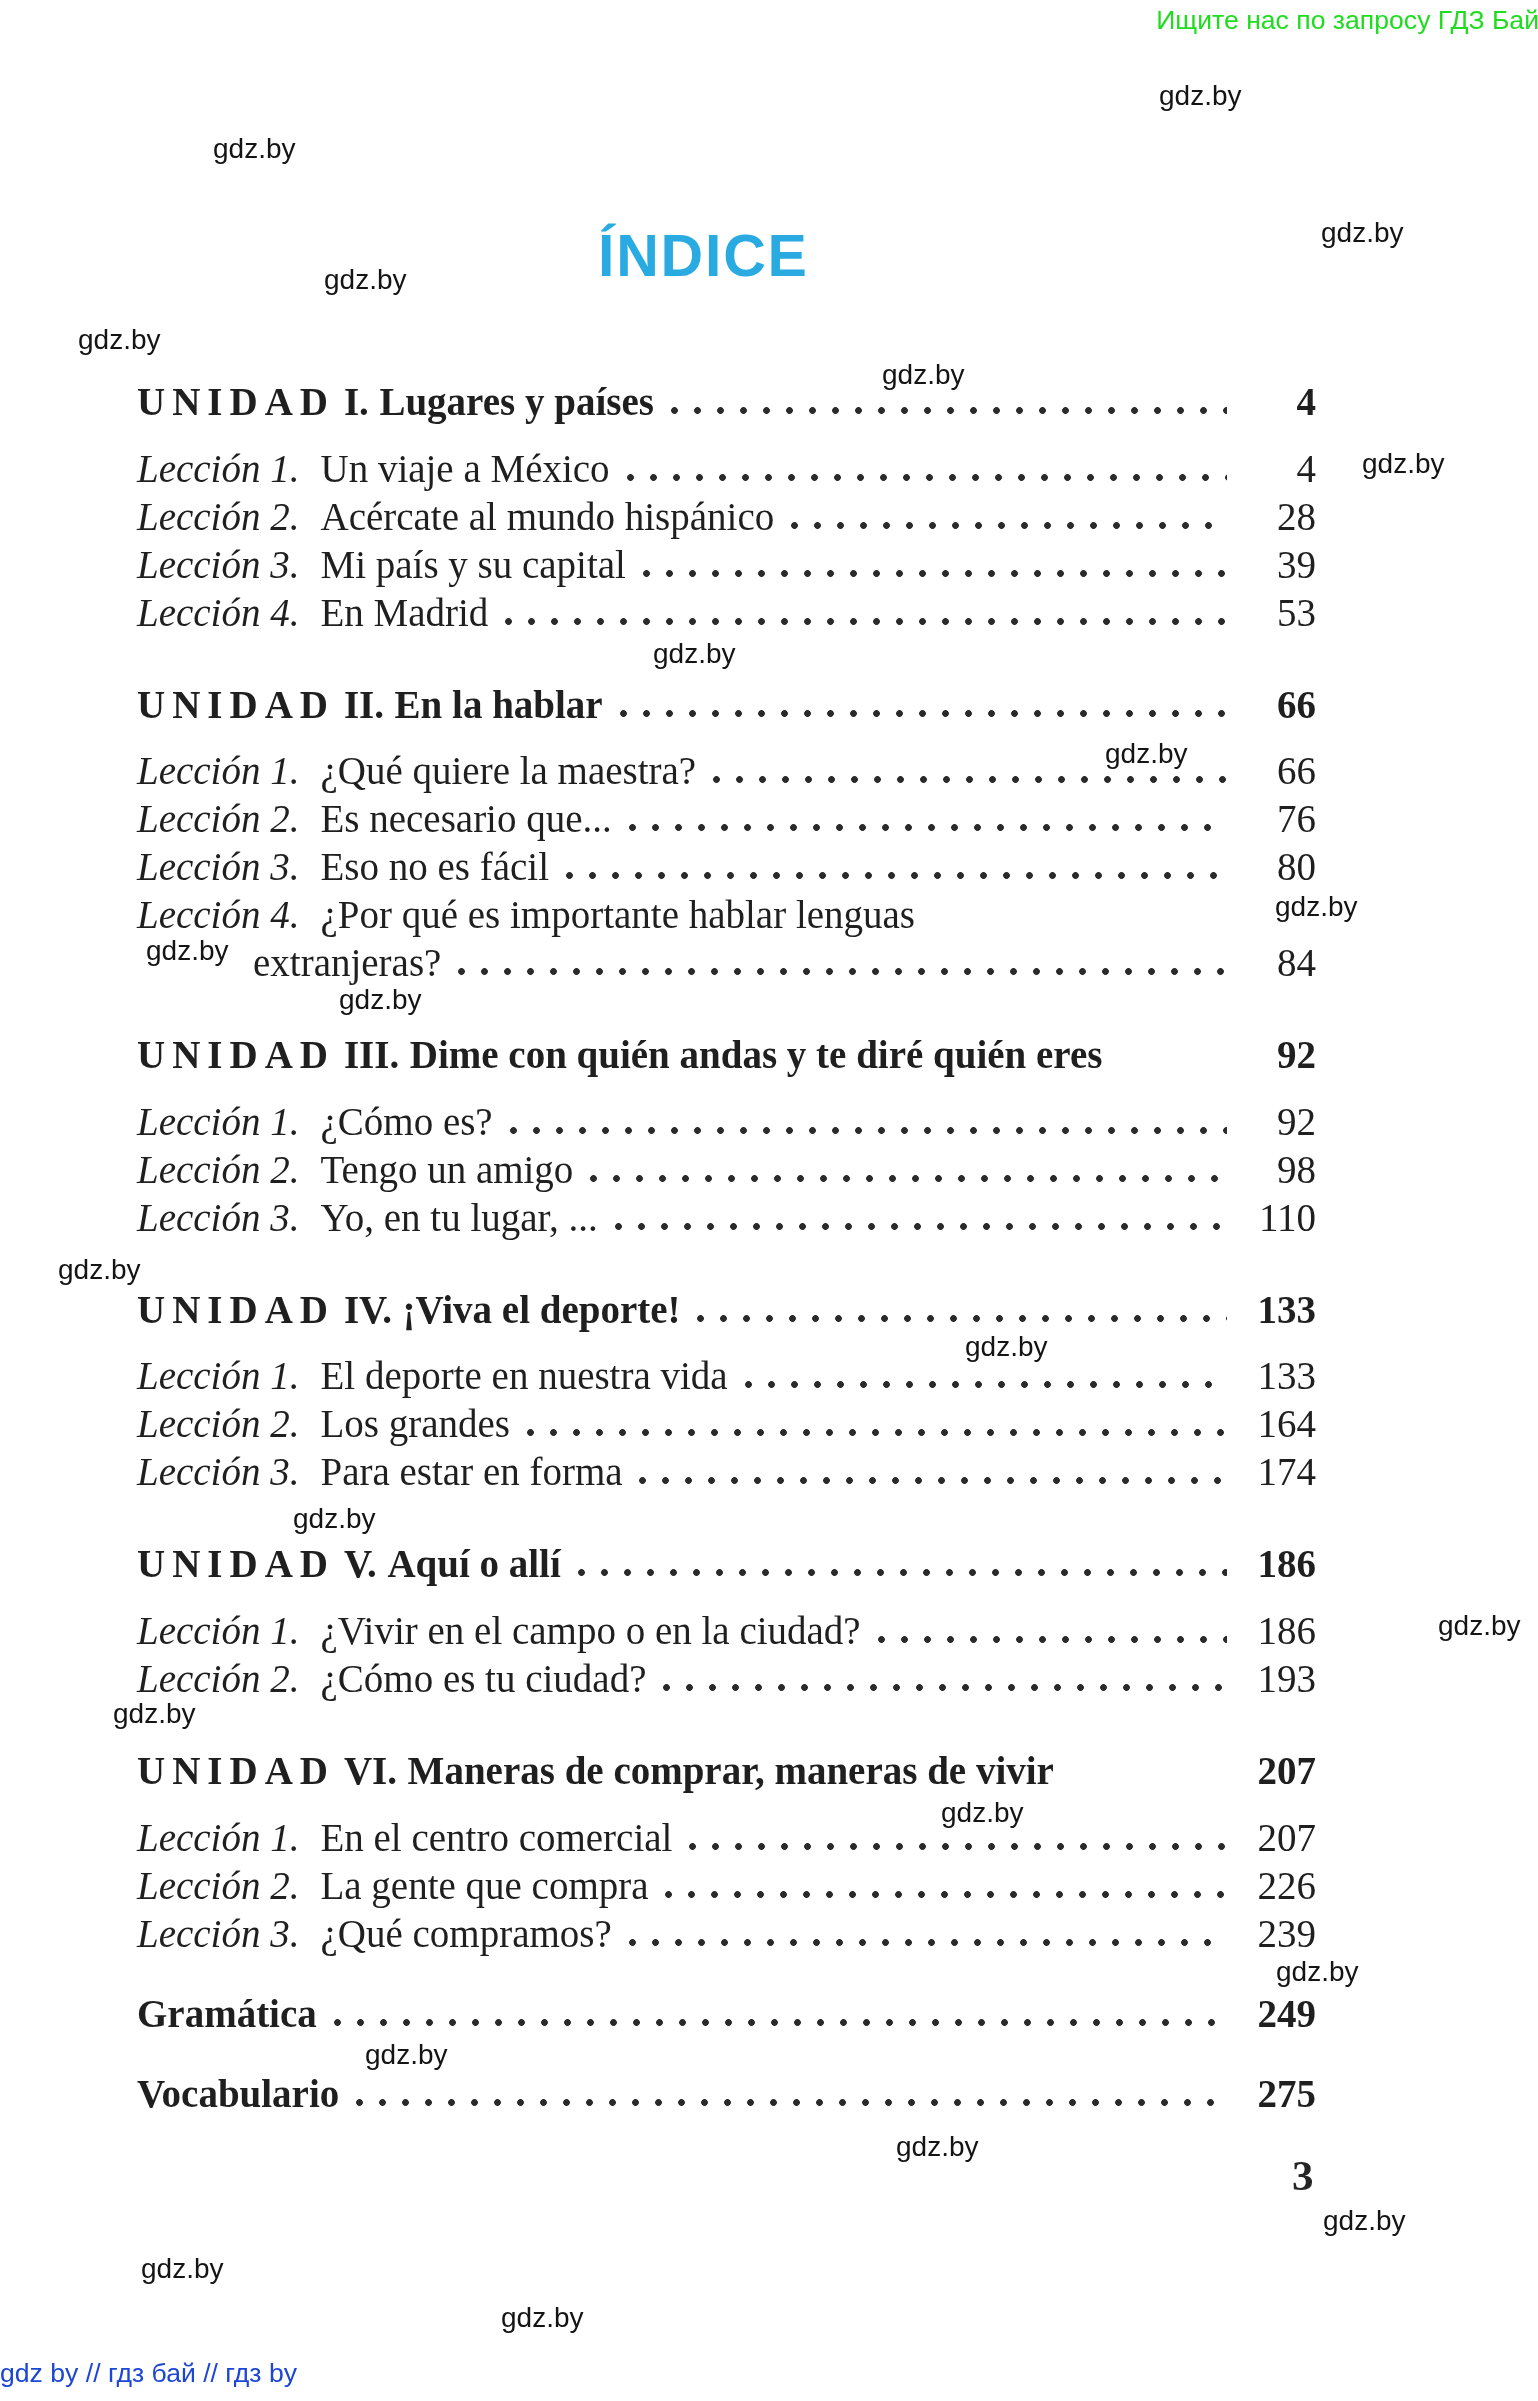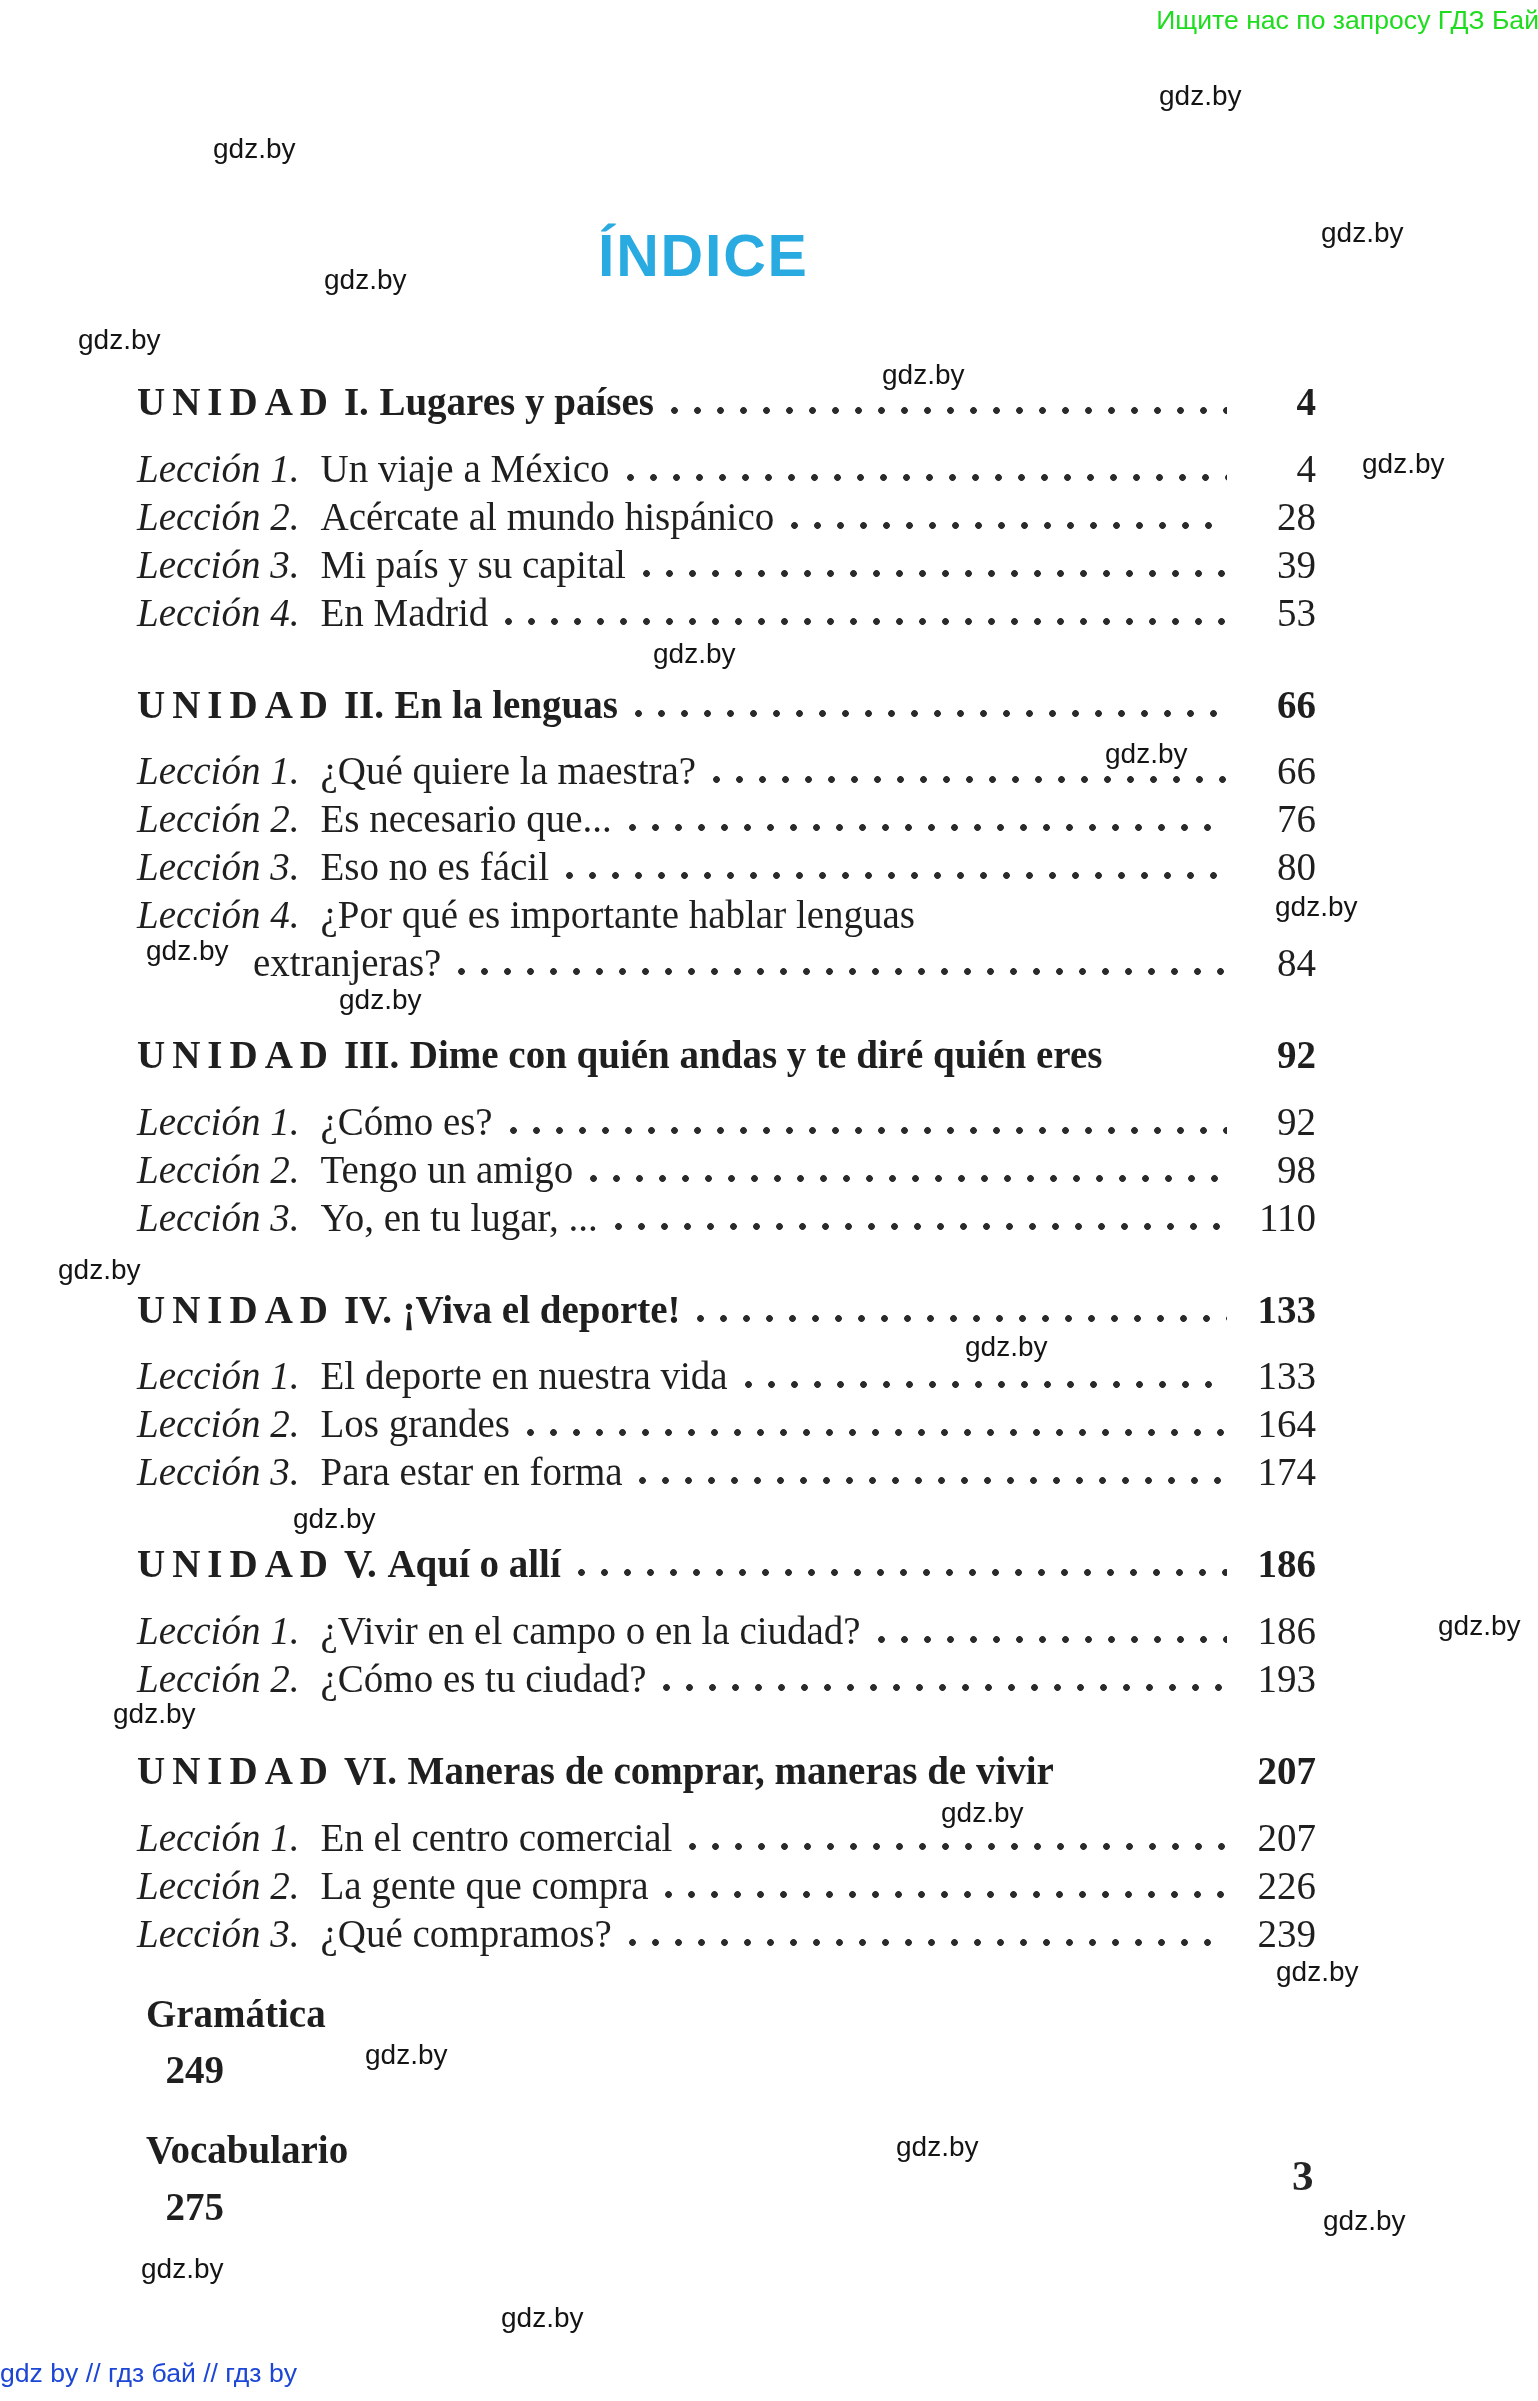--- a/index.html
+++ b/index.html
@@ -38,21 +38,21 @@
   .prefix { font-style:italic; margin-right:21px; }
   .dots {
     flex:1 1 auto; height:8.9px; margin:0 10.6px 0 8.9px;
     background-image:radial-gradient(circle, #2a2a2a 3px, transparent 3.7px);
     background-size:23px 8.9px; background-repeat:repeat-x;
     background-position:left bottom;
   }
   .no-dots .dots { background-image:none; }
   .page-num { flex:0 0 auto; min-width:78px; text-align:right; }
   .cont { margin-left:116px; }
-  .extra { font-weight:bold; margin-top:32px;flex-direction:column; }
+  .extra { font-weight:bold; margin-top:32px; }
   
   .folio {
     position:absolute; left:1292px; top:2151px;
     font-size:43px; font-weight:bold; color:#252525;
   }
   .copyright {
     position:absolute; top:2190px; left:0; width:100%; text-align:center;
     font-family:"Liberation Sans", sans-serif; font-size:46px; color:#f293c3;
   }
   .links {
@@ -127,21 +127,21 @@
         <span class="l-title">En Madrid</span>
         <span class="dots"></span>
         <span class="page-num">53</span>
       </div>
     </div>
 
     <div class="section">
       <div class="row heading">
         <span class="u-label">UNIDAD</span>
         <span class="u-num">II.</span>
-        <span class="u-title">En la lenguas</span>
+        <span class="u-title">En la hablar</span>
         <span class="dots"></span>
         <span class="page-num">66</span>
       </div>
       <div class="row lesson">
         <span class="prefix">Lección 1.</span>
         <span class="l-title">¿Qué quiere la maestra?</span>
         <span class="dots"></span>
         <span class="page-num">66</span>
       </div>
       <div class="row lesson">

